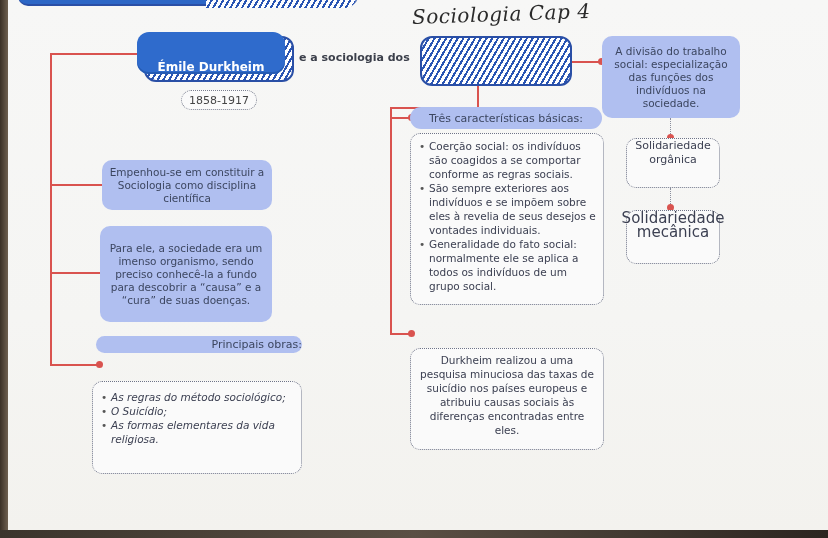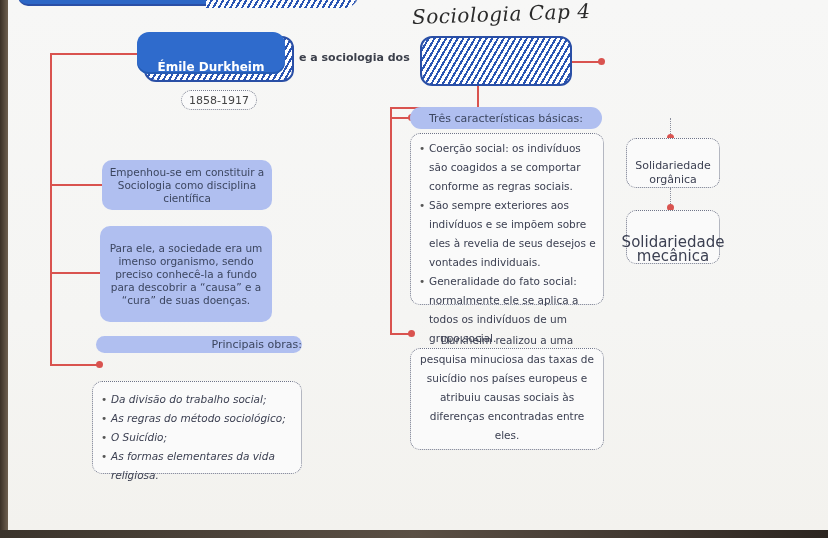--- a/index.html
+++ b/index.html
@@ -74,27 +74,27 @@
       color: #3c4660; font-size: 10.5px; line-height: 13px; text-align: center;
       display: flex; align-items: center; justify-content: center; padding: 4px 6px;
     }
     .pill {
       position: absolute; background: #b0bff0; border-radius: 13px;
       color: #3c4660; font-size: 11px; text-align: center;
       display: flex; align-items: center; justify-content: center;
     }
     .dotted {
       position: absolute; border: 1.5px dotted #6f7488; border-radius: 10px;
-      background: #fafafa; color: #3c4052; font-size: 10.5px; line-height: 19px;
+      background: #fafafa; color: #3c4052; font-size: 10.5px; line-height: 14px;
     }
     .dotted ul { list-style: none; }
     .dotted li { position: relative; padding-left: 12px; }
     .dotted li::before { content: "•"; position: absolute; left: 2px; top: 0; color: #555; }
     .italic li { font-style: italic; }
-    .center-text { text-align: center; display: flex; align-items: flex-end; justify-content: center; }
+    .center-text { text-align: center; display: flex; align-items: flex-start; justify-content: center; }
 
     
     .line { position: absolute; background: #d9534f; }
     .dot { position: absolute; width: 7px; height: 7px; border-radius: 50%; background: #d9534f; }
     .vdotted { position: absolute; width: 0; border-left: 1.5px dotted #8a8e9c; }
   </style>
 </head>
 <body>
 
 <div class="left-edge"></div>
@@ -130,21 +130,20 @@
     <span>Empenhou-se em constituir a Sociologia como disciplina científica</span>
   </div>
   <div class="lav" style="left:92px; top:226px; width:172px; height:96px;">
     <span>Para ele, a sociedade era um imenso organismo, sendo preciso conhecê-la a fundo para descobrir a “causa” e a “cura” de suas doenças.</span>
   </div>
   <div class="pill" style="left:88px; top:336px; width:206px; height:17px;justify-content:flex-end;">
     <span>Principais obras:</span>
   </div>
   <div class="dotted italic" style="left:84px; top:381px; width:210px; height:93px; padding:8px 6px;">
     <ul>
-      <li>Da divisão do trabalho social;</li>
       <li>As regras do método sociológico;</li>
       <li>O Suicídio;</li>
       <li>As formas elementares da vida religiosa.</li>
     </ul>
   </div>
 
   <div class="line" style="left:469px; top:86px; width:2px; height:22px;"></div>
   <div class="line" style="left:382px; top:107px; width:89px; height:2px;"></div>
   <div class="line" style="left:382px; top:107px; width:2px; height:228px;"></div>
   <div class="line" style="left:382px; top:117px; width:22px; height:2px;"></div>
@@ -162,20 +161,23 @@
       <li>Generalidade do fato social: normalmente ele se aplica a todos os indivíduos de um grupo social.</li>
     </ul>
   </div>
   <div class="dotted center-text" style="left:402px; top:348px; width:194px; height:102px; padding:4px 8px;">
     <span>Durkheim realizou a uma pesquisa minuciosa das taxas de suicídio nos países europeus e atribuiu causas sociais às diferenças encontradas entre eles.</span>
   </div>
 
   <div class="line" style="left:554px; top:61px; width:40px; height:2px;"></div>
   <div class="dot" style="left:590px; top:58px;"></div>
 
+  <div class="lav" style="left:594px; top:36px; width:138px; height:82px;">
+    <span>A divisão do trabalho social: especialização das funções dos indivíduos na sociedade.</span>
+  </div>
   <div class="vdotted" style="left:662px; top:118px; height:26px;"></div>
   <div class="dot" style="left:659px; top:134px;"></div>
   <div class="dotted center-text" style="left:618px; top:138px; width:94px; height:50px; font-size:11px; line-height:14px; text-align:center;">
     <span>Solidariedade orgânica</span>
   </div>
   <div class="vdotted" style="left:662px; top:188px; height:22px;"></div>
   <div class="dot" style="left:659px; top:204px;"></div>
   <div class="dotted center-text" style="left:618px; top:210px; width:94px; height:54px; font-size:15px; line-height:14px; text-align:center;">
     <span>Solidariedade mecânica</span>
   </div>

